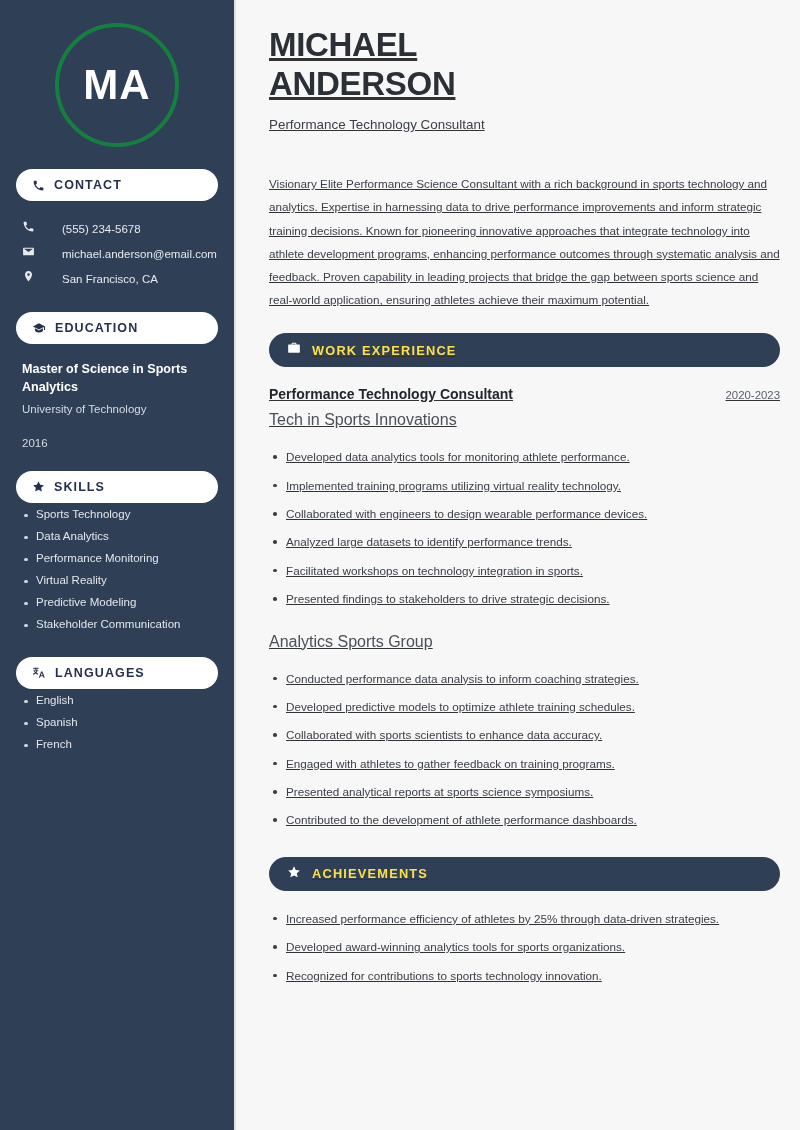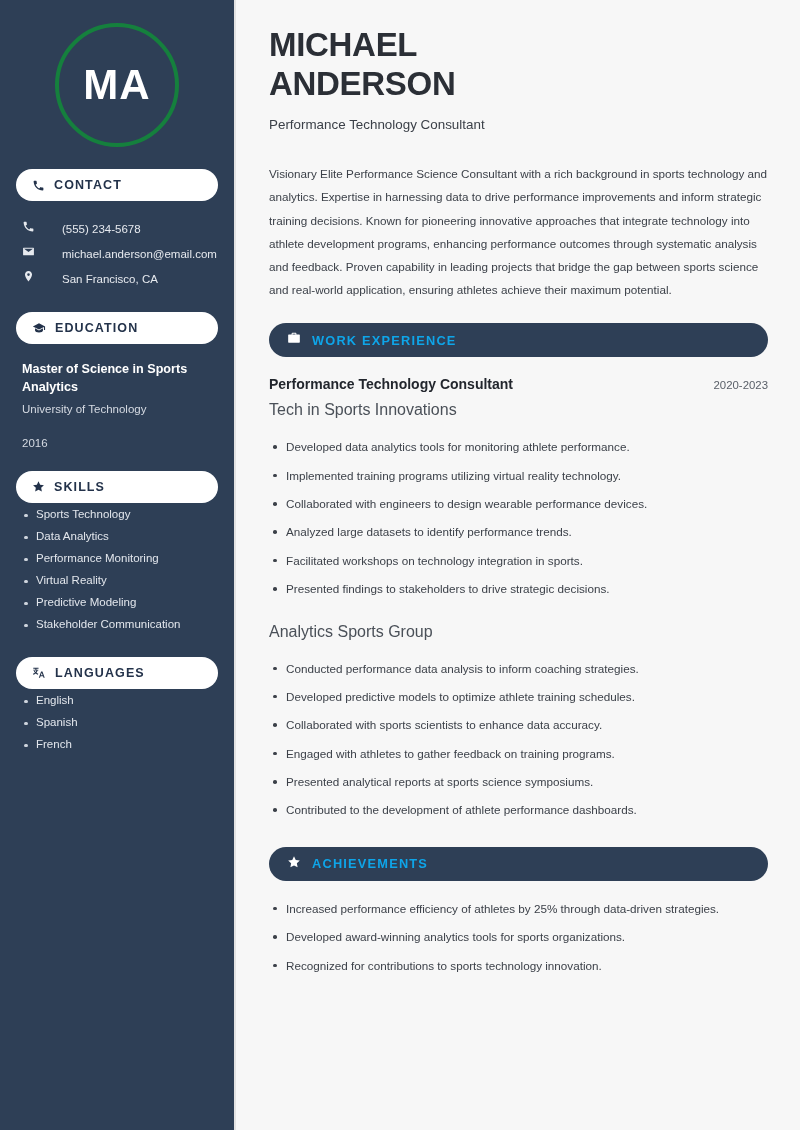--- a/index.html
+++ b/index.html
@@ -73,46 +73,47 @@
     content:"";
     position:absolute; left:2px; top:11px;
     width:3.5px; height:3.5px; border-radius:50%;
     background:#cfd5de;
   }
 
   
   .main{
     flex:1;
     background:#f7f7f7;
-    padding:26px 32px 0 33px;
+    padding:26px 20px 0 33px;
+    text-decoration:underline;
   }
   .name{
     font-size:33px; font-weight:bold; line-height:1.17;
     color:#2b2f36; letter-spacing:-0.3px;
   }
   .role{
     margin-top:14px;
     font-size:13.4px; color:#3b4048;
   }
   .summary{
-    margin-top:30px;
+    margin-top:40px;
     font-size:11.7px; line-height:1.98; color:#3c4149;
     text-align:left;
   }
 
   .sec-bar{
     margin-top:22px;
     background:#2e3f56;
     border-radius:20px;
     height:34px;
     display:flex; align-items:center;
     padding:0 18px; gap:11px;
   }
   .sec-bar .stxt{
-    color:#0ea5e9; font-size:12.8px; font-weight:bold; letter-spacing:1.2px;
+    color:#fde047; font-size:12.8px; font-weight:bold; letter-spacing:1.2px;
   }
 
   .job{ margin-top:19px; }
   .job-head{
     display:flex; justify-content:space-between; align-items:baseline;
   }
   .job-title{ font-size:14px; font-weight:bold; color:#22262d; }
   .job-date{ font-size:11.4px; color:#5a6069; }
   .job-company{ font-size:16px; color:#4a5058; margin-top:9px; }
 

